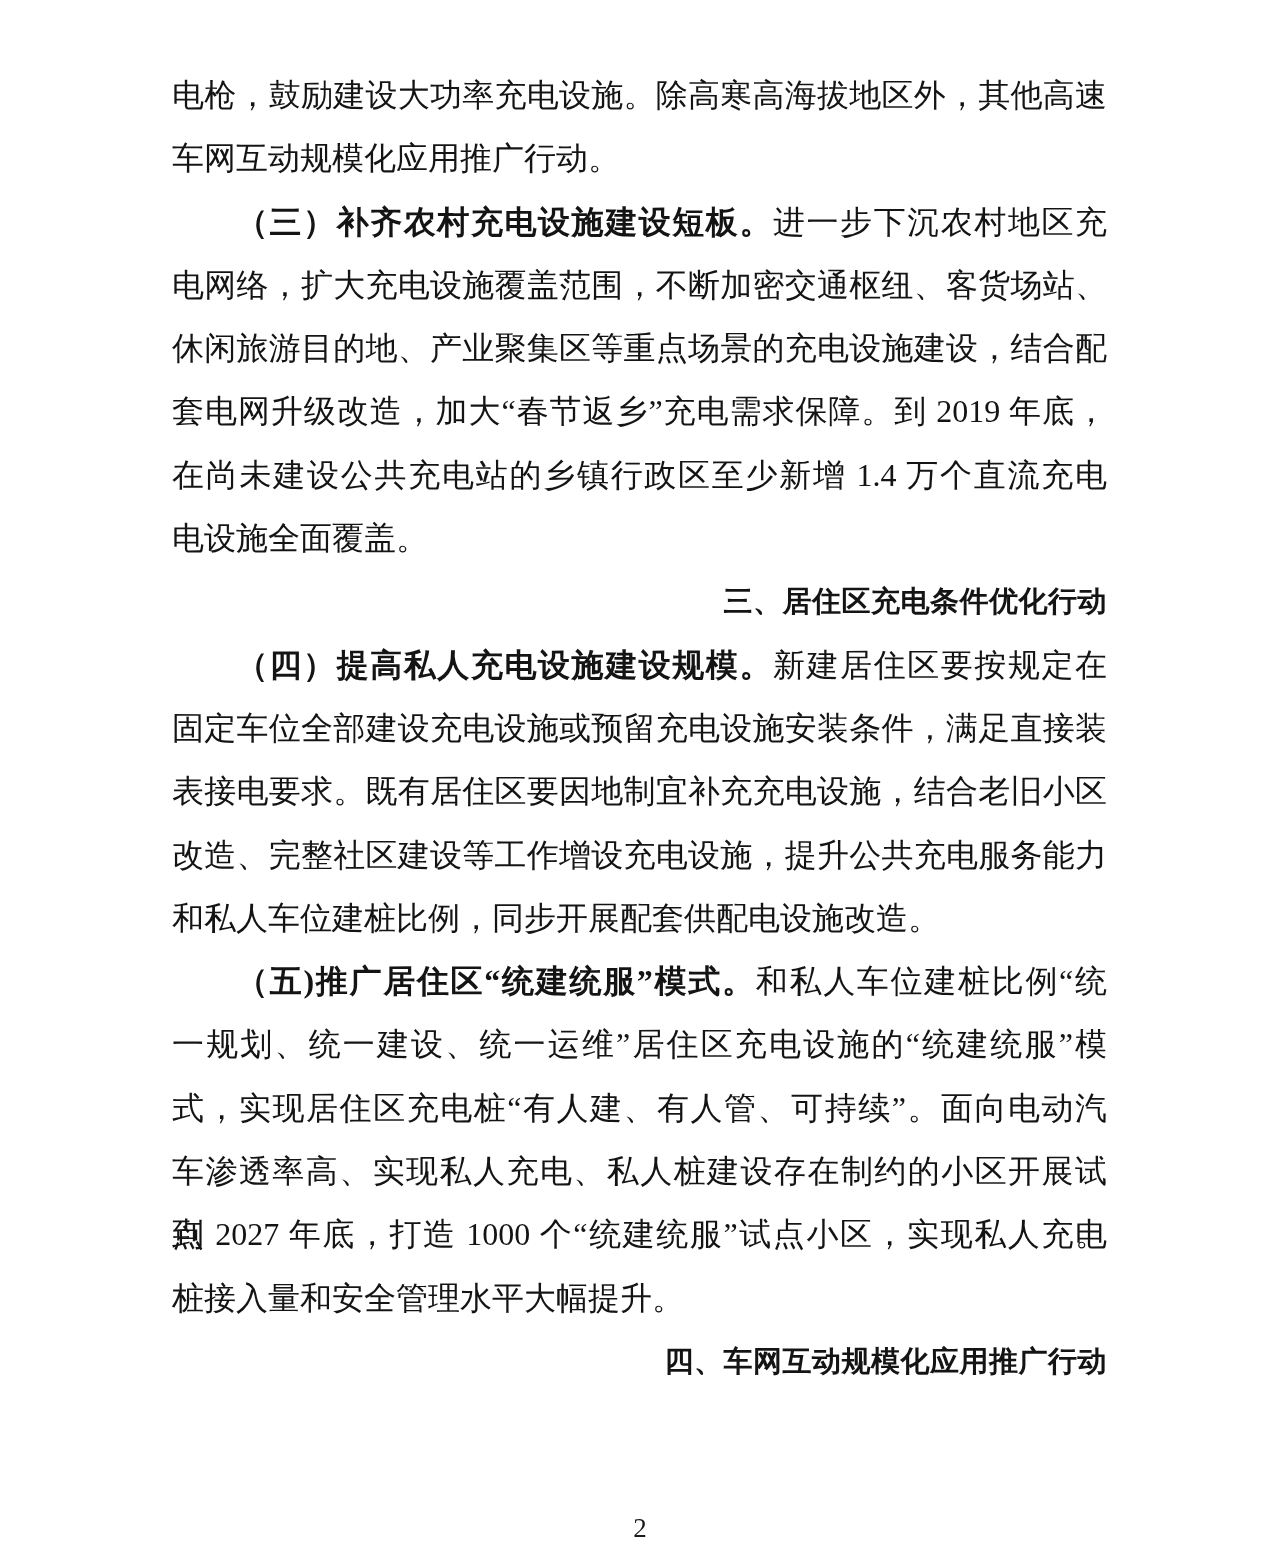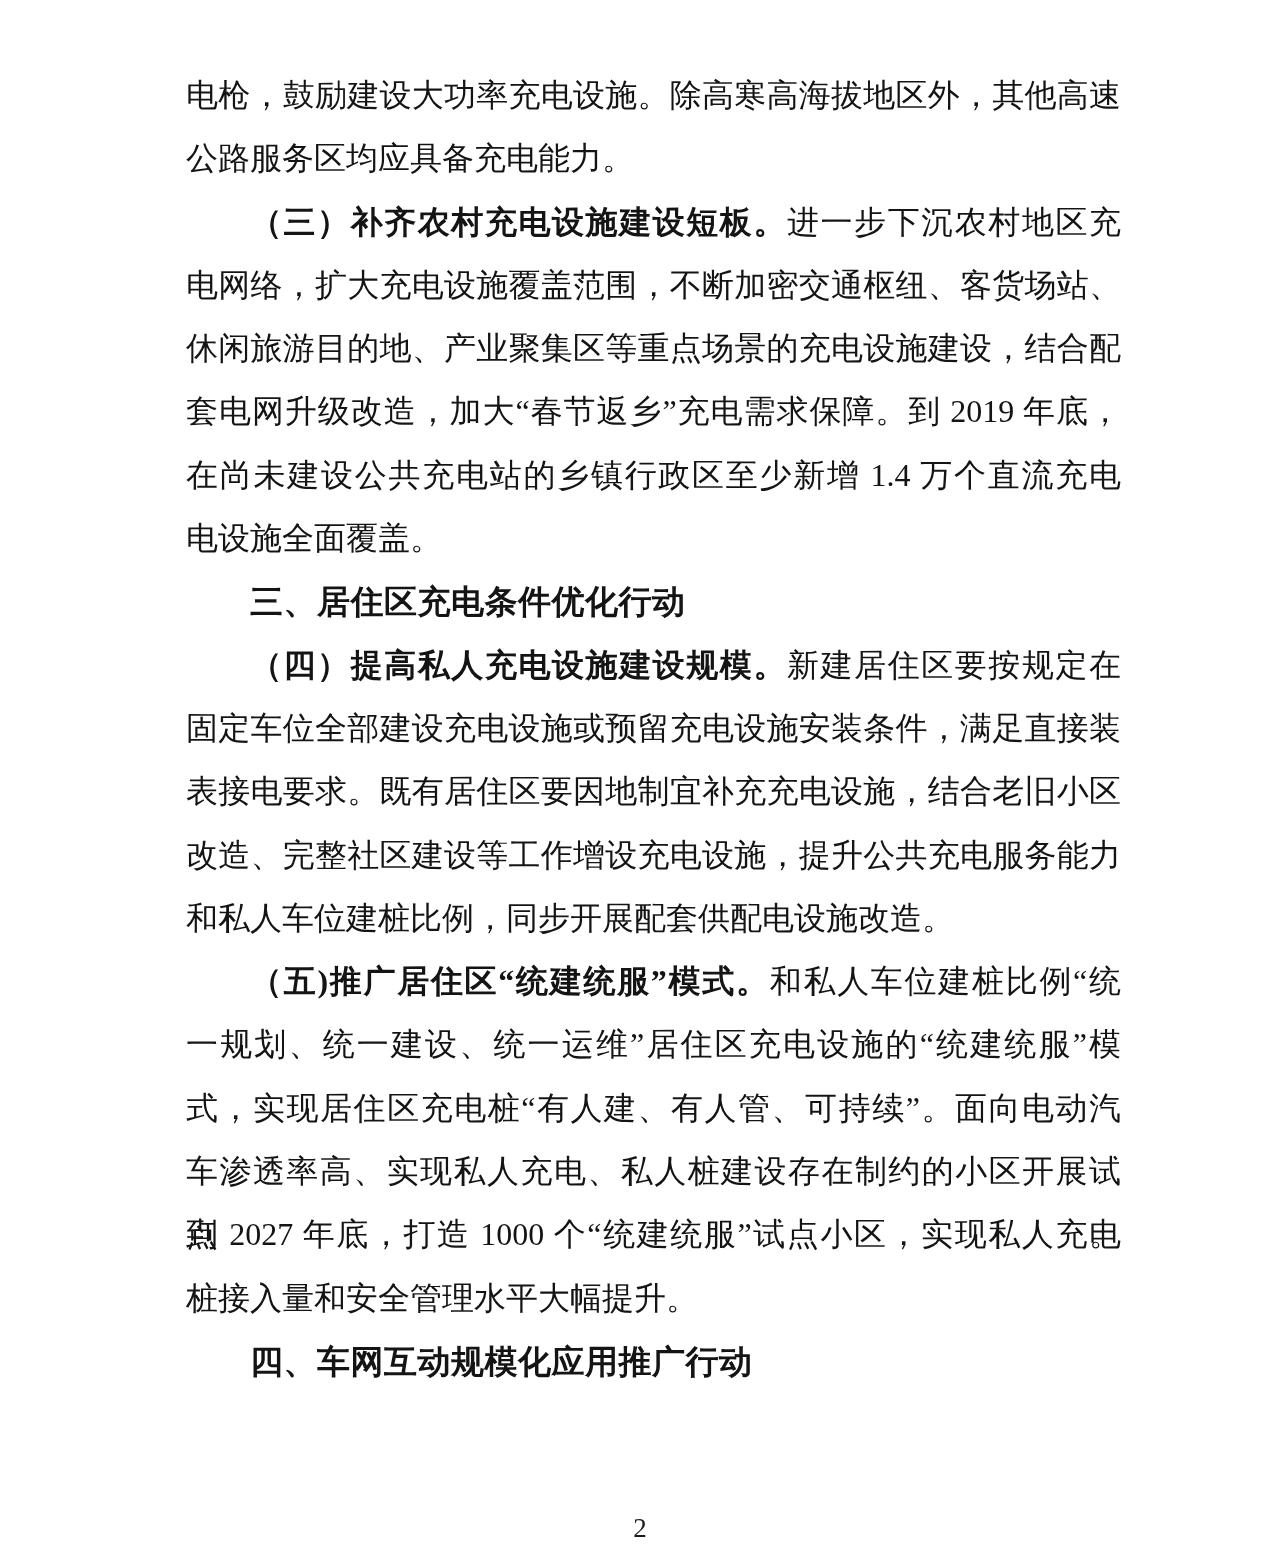--- a/index.html
+++ b/index.html
@@ -9,62 +9,62 @@
     position: relative;
     overflow: hidden;
     font-family: "Liberation Serif", "DejaVu Serif", serif;
     color: #141414;
   }
   .doc {
     position: absolute;
     top: 64px;
     left: 172px;
     width: 935px;
-    margin-left: 14px;
   }
   .line {
     display: block;
     height: 63.3px;
     line-height: 63.3px;
     font-size: 32px;
     white-space: nowrap;
   }
   .line.justify {
     white-space: normal;
     text-align: justify;
     text-align-last: justify;
     word-break: break-all;
   }
   .line.indent { padding-left: 64px; }
   .line.heading {
     font-family: "Liberation Sans", "DejaVu Sans", sans-serif;
     font-weight: 700;
-    font-size: 33px;
+    font-size: 29px;
     letter-spacing: 0.5px;
     white-space: nowrap;
+    text-align: right;
   }
   .lead { font-weight: 700; font-family: Liberation Serif, serif; }
   .pageno {
     position: absolute;
     top: 1508px;
     left: 0;
     width: 1280px;
     text-align: center;
     font-size: 27px;
     line-height: 40px;
     font-family: "Liberation Serif", "DejaVu Serif", serif;
     color: #1b1b1b;
   }
 </style>
 </head>
 <body>
 
 <div class="doc">
   <div class="line justify"><span>电枪，鼓励建设大功率充电设施。除高寒高海拔地区外，其他高速</span></div>
-  <div class="line"><span>公路服务区均应具备充电能力。</span></div>
+  <div class="line"><span>车网互动规模化应用推广行动。</span></div>
   <div class="line justify indent"><span class="lead">（三）补齐农村充电设施建设短板。</span><span>进一步下沉农村地区充</span></div>
   <div class="line justify"><span>电网络，扩大充电设施覆盖范围，不断加密交通枢纽、客货场站、</span></div>
   <div class="line justify"><span>休闲旅游目的地、产业聚集区等重点场景的充电设施建设，结合配</span></div>
   <div class="line justify"><span>套电网升级改造，加大“春节返乡”充电需求保障。到 2019 年底，</span></div>
   <div class="line justify"><span>在尚未建设公共充电站的乡镇行政区至少新增 1.4 万个直流充电</span></div>
   <div class="line"><span>电设施全面覆盖。</span></div>
   <div class="line heading indent"><span>三、居住区充电条件优化行动</span></div>
   <div class="line justify indent"><span class="lead">（四）提高私人充电设施建设规模。</span><span>新建居住区要按规定在</span></div>
   <div class="line justify"><span>固定车位全部建设充电设施或预留充电设施安装条件，满足直接装</span></div>
   <div class="line justify"><span>表接电要求。既有居住区要因地制宜补充充电设施，结合老旧小区</span></div>

